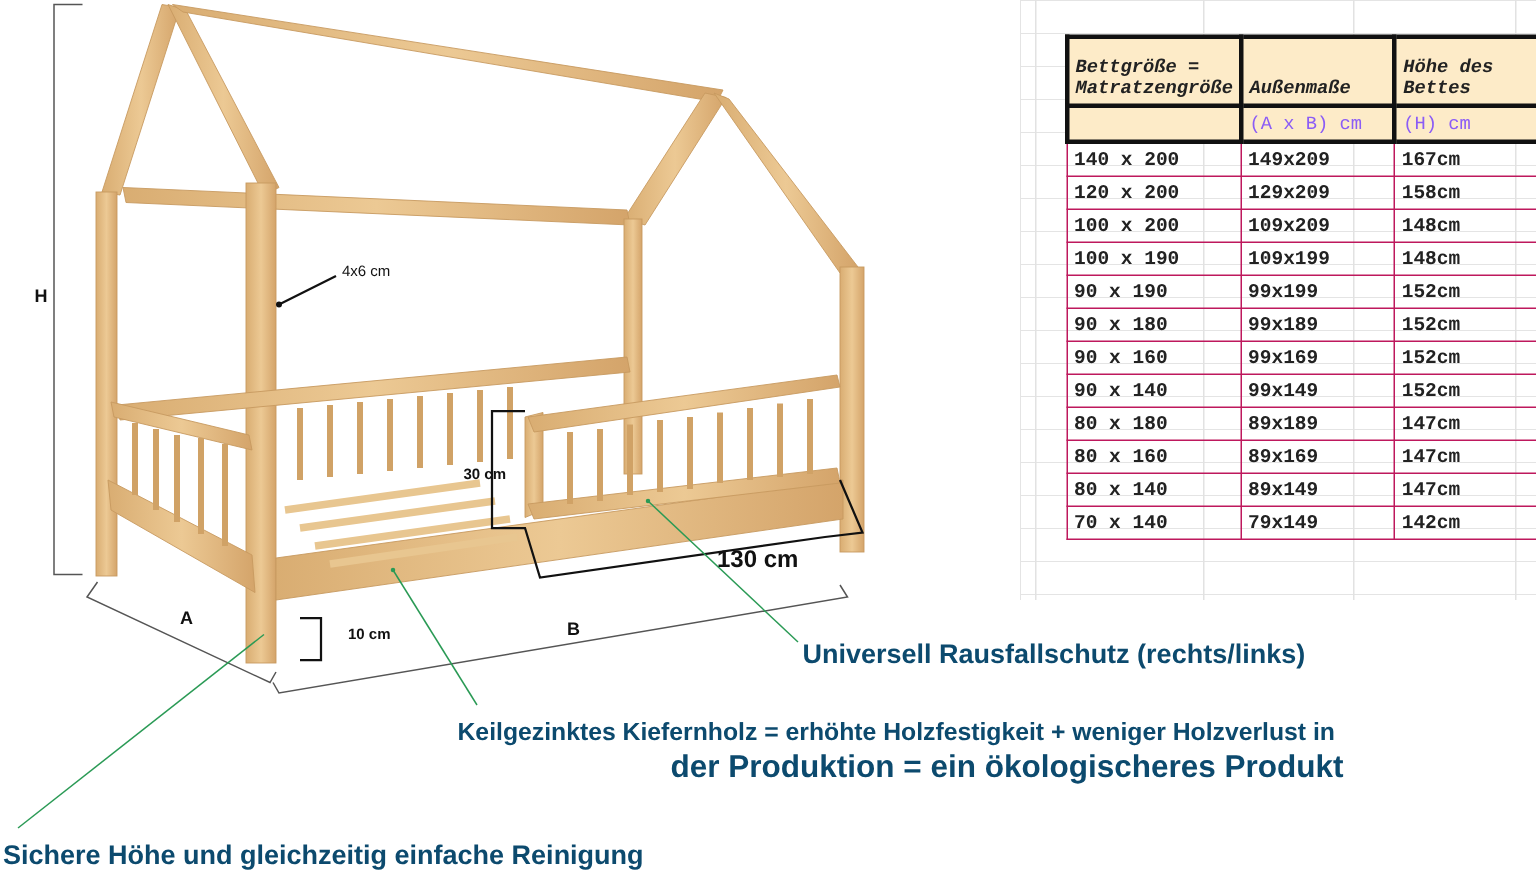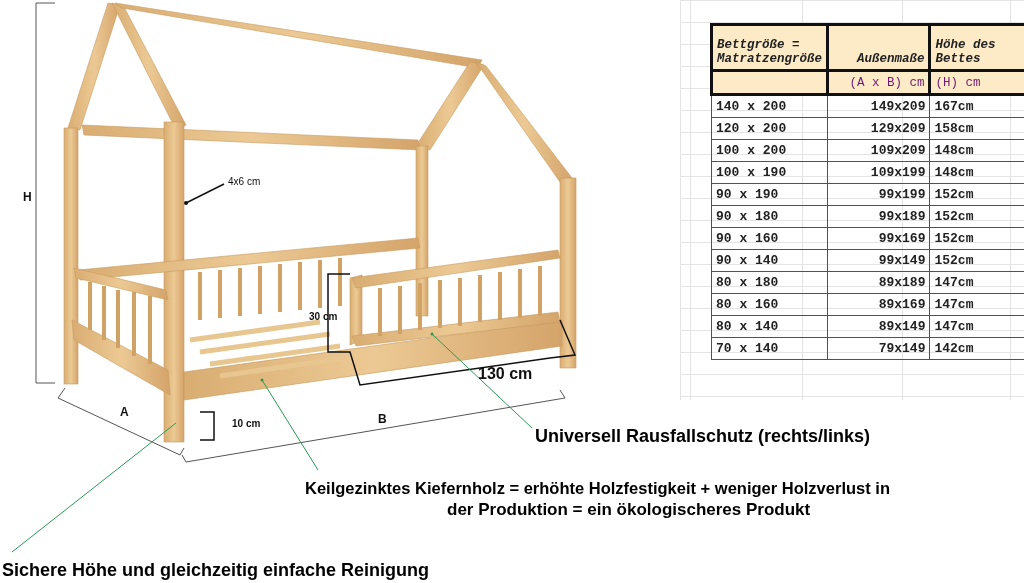--- a/index.html
+++ b/index.html
@@ -1,31 +1,31 @@
 <!DOCTYPE html>
 <html><head>
 <meta charset="utf-8">
 <style>
   html,body{margin:0;padding:0;background:#fff;}
   body{width:1024px;height:583px;position:relative;overflow:hidden;font-family:"Liberation Sans",sans-serif;}
   svg.bed{position:absolute;left:0;top:0;}
   .lbl{position:absolute;font-family:"Liberation Sans",sans-serif;font-weight:bold;color:#111;white-space:nowrap;}
-  .green{position:absolute;font-family:"Liberation Sans",sans-serif;font-weight:bold;color:#000000;white-space:nowrap;}
+  .green{position:absolute;font-family:"Liberation Sans",sans-serif;font-weight:bold;color:#0c4a6e;white-space:nowrap;}
   
   .grid{position:absolute;left:680px;top:0;width:344px;height:400px;
     background-image:linear-gradient(#e4e4e4 1px,transparent 1px),linear-gradient(90deg,#e4e4e4 1px,transparent 1px);
     background-size:100% 22px,100% 100%;}
   .gridcol{position:absolute;top:0;height:400px;width:1px;background:#e2e2e2;}
   table.spec{position:absolute;left:710px;top:23px;border-collapse:collapse;width:321px;font-family:Liberation Mono, monospace;}
   table.spec td{border:1px solid #be185d;height:21px;padding:0 4px;font-size:13px;font-weight:bold;color:#222;}
   table.spec tr.h1 td{background:#fdebc8;font-style:italic;height:40px;font-size:12.5px;vertical-align:bottom;padding-bottom:3px;}
-  table.spec tr.h2 td{background:#fdebc8;font-weight:normal;height:21px;font-size:12.5px;color:#701a75;}
+  table.spec tr.h2 td{background:#fdebc8;font-weight:normal;height:21px;font-size:12.5px;color:#8b5cf6;}
   table.spec .hd{border:3px solid #111;}
   .c1{width:103px;text-align:left;}
-  .c2{width:95px;text-align:right;}
+  .c2{width:95px;text-align:left;}
   .c3{width:95px;text-align:left;}
 </style>
 </head>
 <body>
 
 <div class="grid"></div>
 <div class="gridcol" style="left:690px"></div>
 <div class="gridcol" style="left:802px"></div>
 <div class="gridcol" style="left:902px"></div>
 <div class="gridcol" style="left:1010px"></div>
@@ -124,21 +124,21 @@
 <div class="lbl" style="left:23px;top:190px;font-size:12px;">H</div>
 <div class="lbl" style="left:120px;top:405px;font-size:12px;">A</div>
 <div class="lbl" style="left:378px;top:412px;font-size:12px;">B</div>
 <div class="lbl" style="left:228px;top:176px;font-size:10px;font-weight:normal;">4x6 cm</div>
 <div class="lbl" style="left:309px;top:311px;font-size:10px;">30 cm</div>
 <div class="lbl" style="left:478px;top:365px;font-size:16px;">130 cm</div>
 <div class="lbl" style="left:232px;top:418px;font-size:10px;">10 cm</div>
 
 <div class="green" style="left:535px;top:426px;font-size:18px;">Universell Rausfallschutz (rechts/links)</div>
 <div class="green" style="left:305px;top:479px;font-size:16.5px;">Keilgezinktes Kiefernholz = erhöhte Holzfestigkeit + weniger Holzverlust in</div>
-<div class="green" style="left:447px;top:500px;font-size:17px;">der Produktion = ein ökologischeres Produkt</div>
+<div class="green" style="left:447px;top:500px;font-size:21px;">der Produktion = ein ökologischeres Produkt</div>
 <div class="green" style="left:2px;top:560px;font-size:18px;">Sichere Höhe und gleichzeitig einfache Reinigung</div>
 
 <table class="spec">
   <tbody>
       <tr class="h1">
     <td class="c1 hd"><span>Bettgröße =</span><br><span>Matratzengröße</span></td>
     <td class="c2 hd">Außenmaße</td>
     <td class="c3 hd"><span>Höhe des</span><br><span>Bettes</span></td>
   </tr>
   <tr class="h2">

